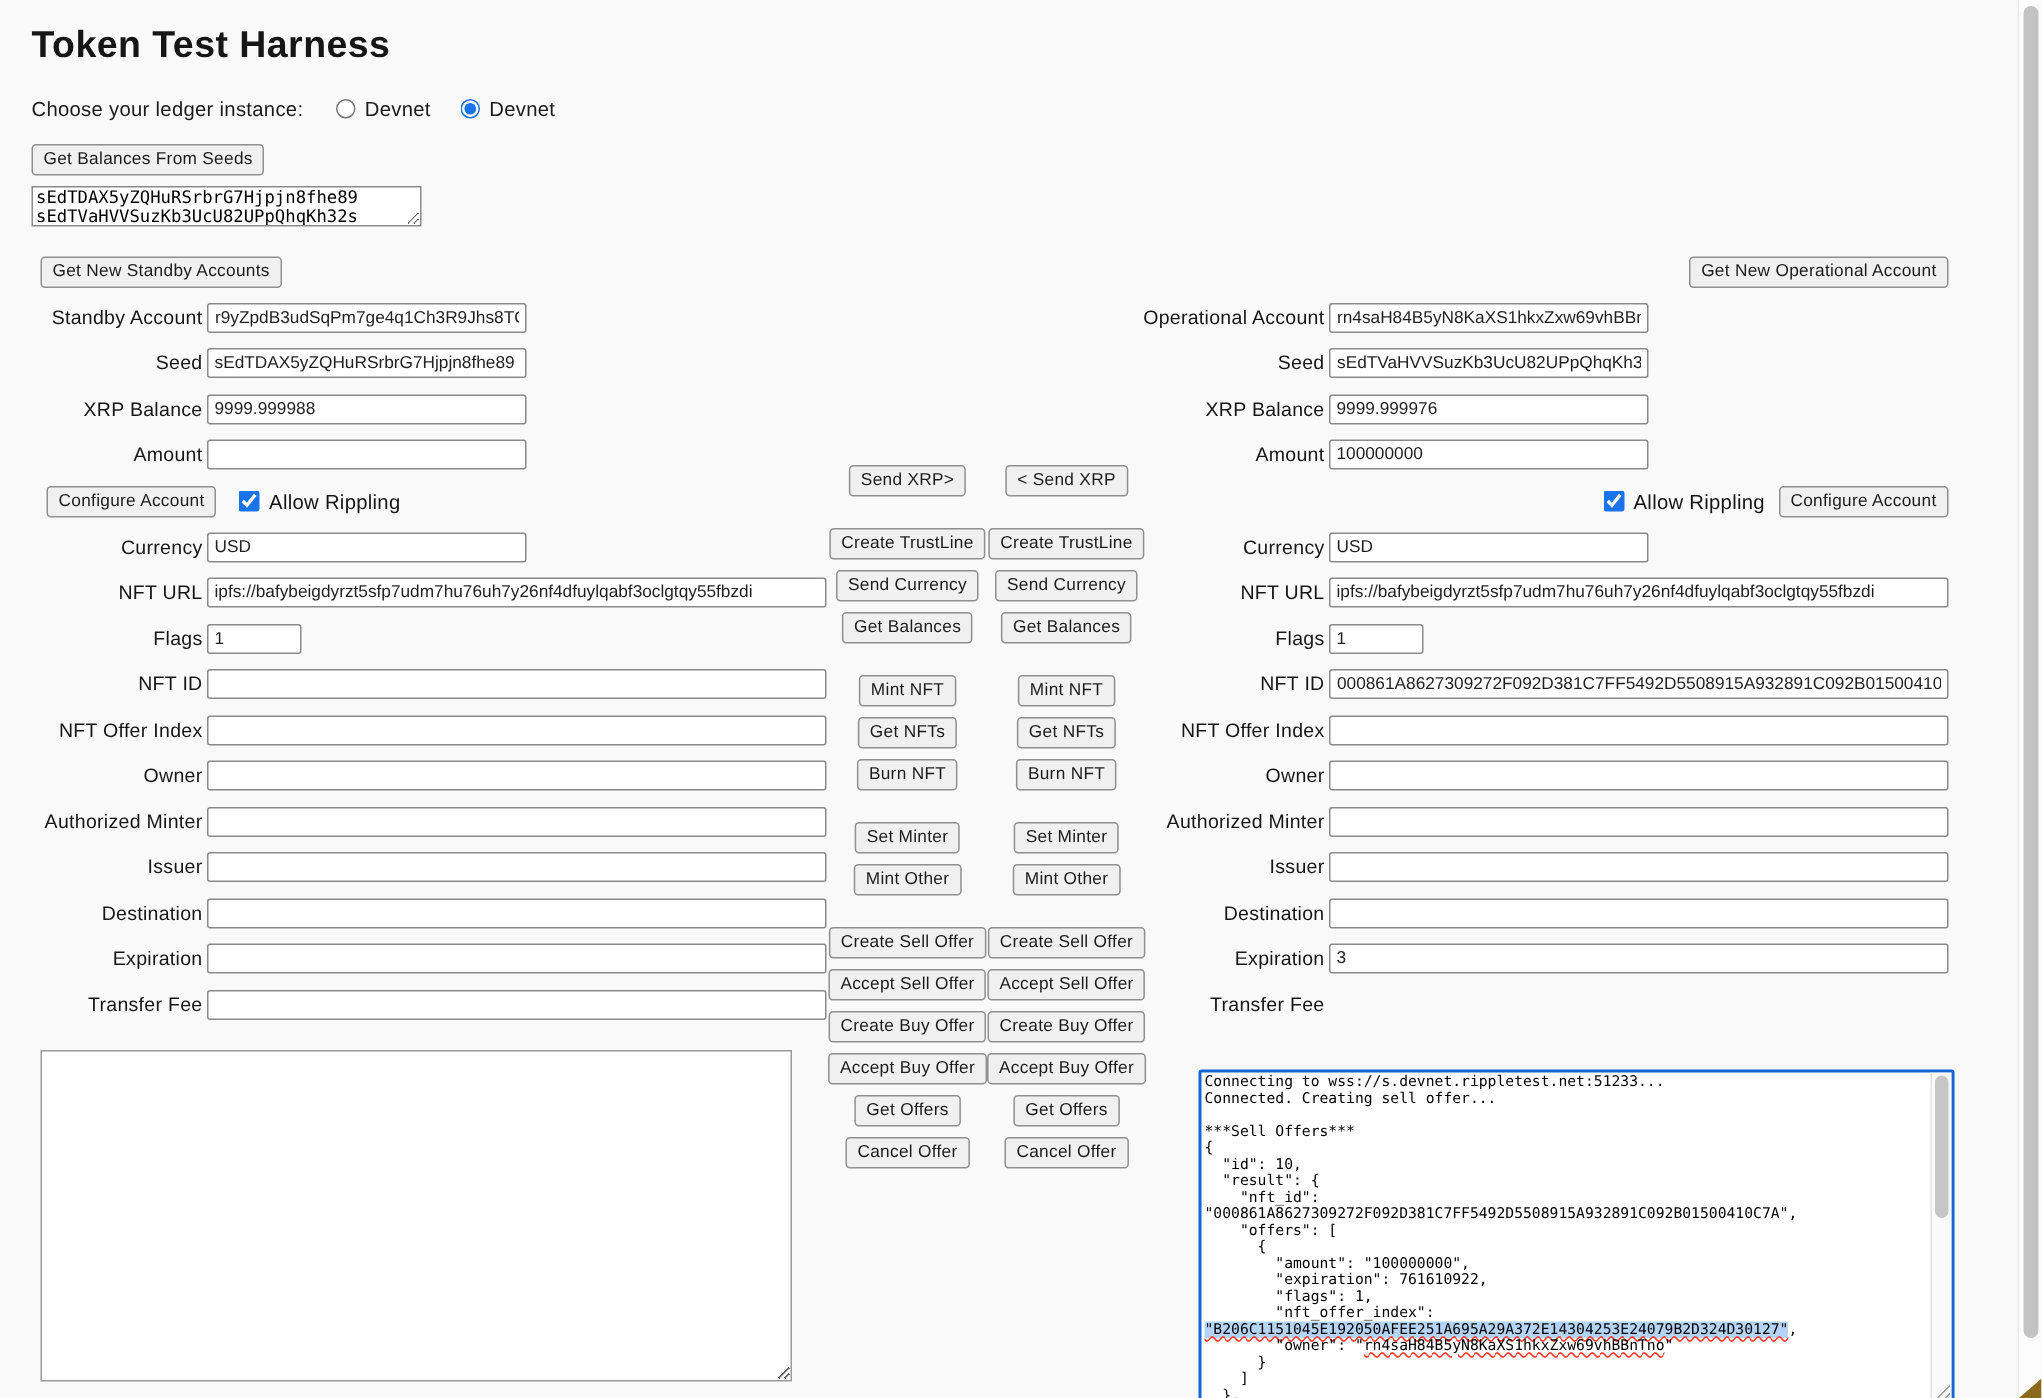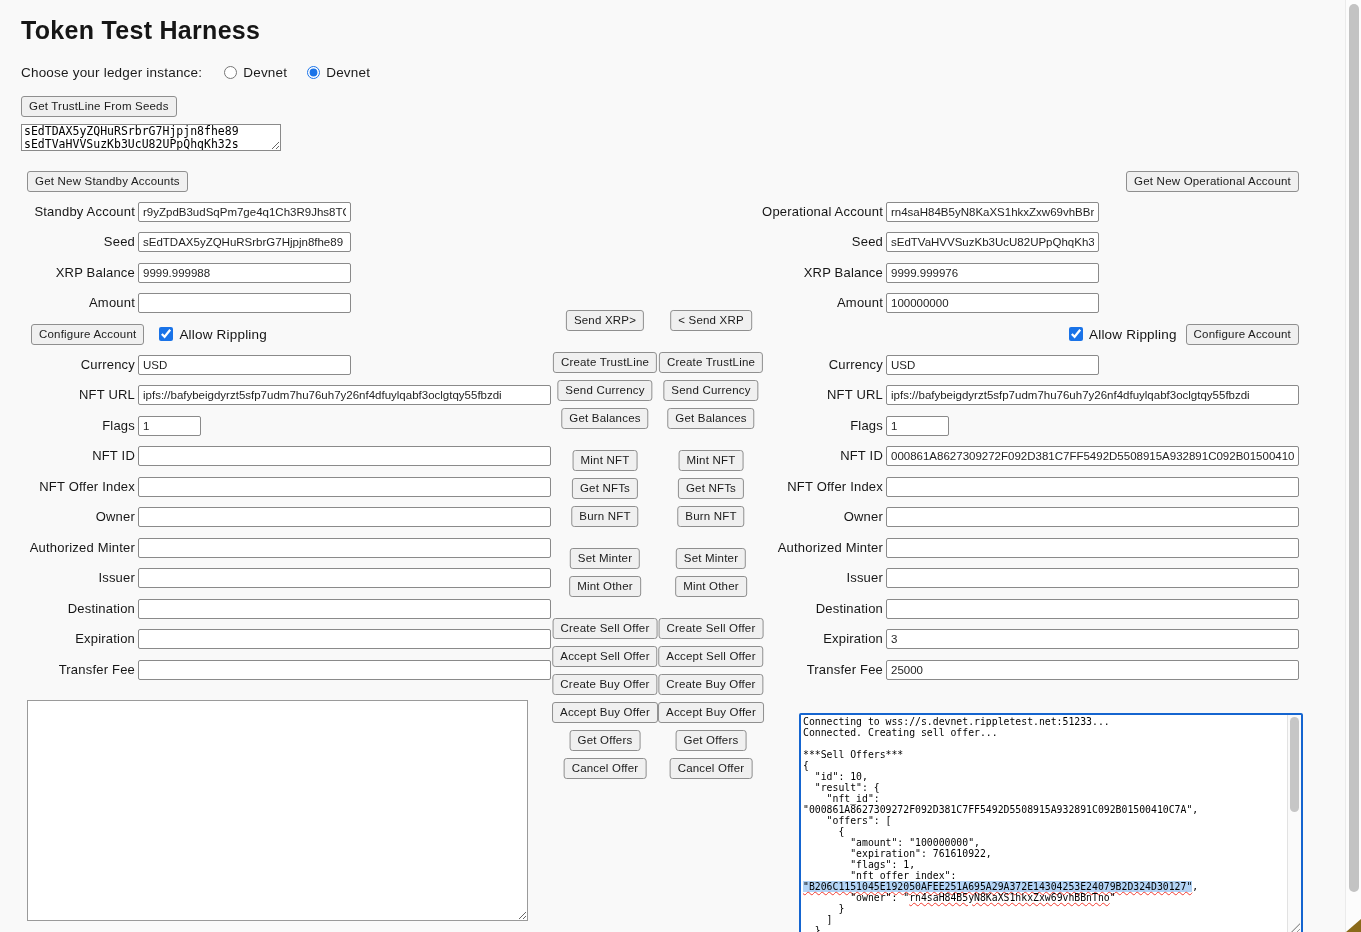--- a/index.html
+++ b/index.html
@@ -148,21 +148,21 @@
   <span class="opt opt-testnet">
     <input type="radio" name="ledger" style="">
     <span>Devnet</span>
   </span>
   <span class="opt opt-devnet">
     <input type="radio" name="ledger" checked="true" style="">
     <span>Devnet</span>
   </span>
 </div>
 
-<button class="btn" id="get-accounts-btn">Get TrustLine From Seeds</button>
+<button class="btn" id="get-accounts-btn">Get Balances From Seeds</button>
 <textarea id="seeds-textarea" spellcheck="false" style="">sEdTDAX5yZQHuRSrbrG7Hjpjn8fhe89
 sEdTVaHVVSuzKb3UcU82UPpQhqKh32s</textarea>
 
 <button class="btn" id="new-standby-btn">Get New Standby Accounts</button>
 <button class="btn" id="new-operational-btn">Get New Operational Account</button>
 
 <div class="frow frow-l" style="top:202px">
   <label class="flabel">Standby Account</label>
   <input class="w-std" value="r9yZpdB3udSqPm7ge4q1Ch3R9Jhs8TQ8YJ" style="">
 </div>
@@ -288,21 +288,20 @@
 <div class="frow frow-r" style="top:599px">
   <label class="flabel">Destination</label>
   <input class="w-wide" value="" style="">
 </div>
 <div class="frow frow-r" style="top:629px">
   <label class="flabel">Expiration</label>
   <input class="w-wide" value="3" style="">
 </div>
 <div class="frow frow-r" style="top:660px">
   <label class="flabel">Transfer Fee</label>
-  <input class="w-wide" value="25000" style="">
 </div>
 
 <button class="btn mb" style="left:605px;top:310px">Send XRP&gt;</button>
 <button class="btn mb" style="left:605px;top:352px">Create TrustLine</button>
 <button class="btn mb" style="left:605px;top:380px">Send Currency</button>
 <button class="btn mb" style="left:605px;top:408px">Get Balances</button>
 <button class="btn mb" style="left:605px;top:450px">Mint NFT</button>
 <button class="btn mb" style="left:605px;top:478px">Get NFTs</button>
 <button class="btn mb" style="left:605px;top:506px">Burn NFT</button>
 <button class="btn mb" style="left:605px;top:548px">Set Minter</button>

